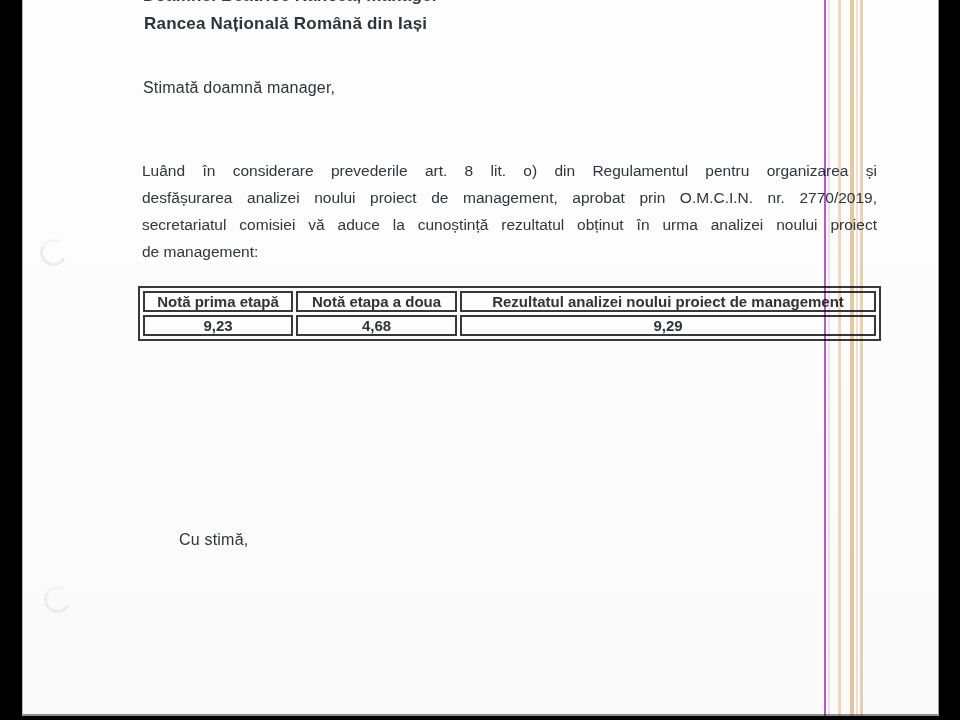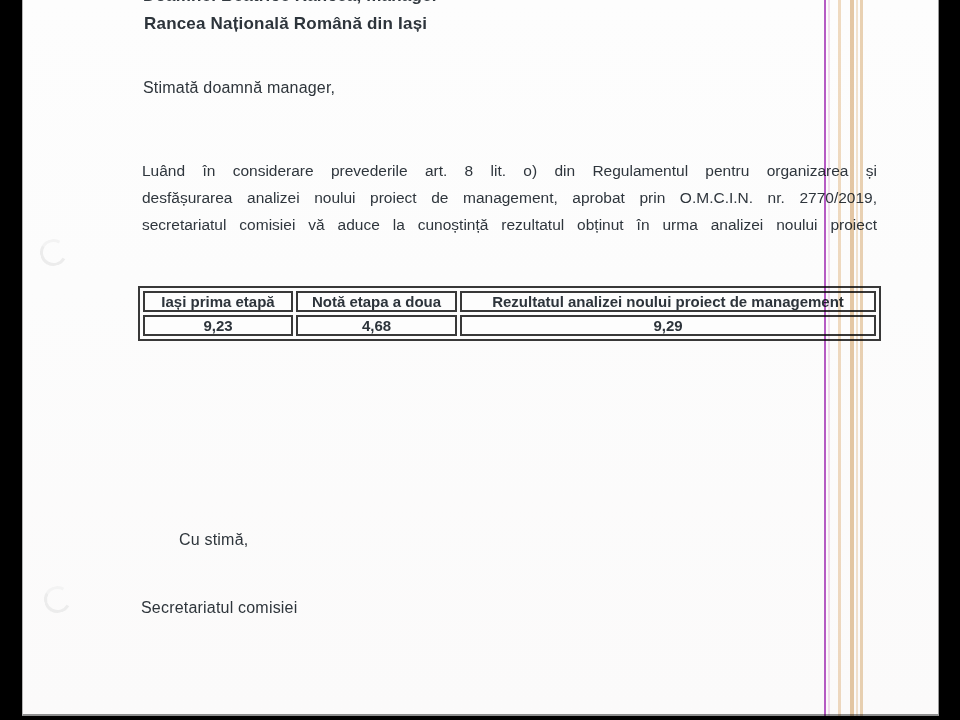--- a/index.html
+++ b/index.html
@@ -120,45 +120,45 @@
   <div class="txt clipped-line">Doamnei Beatrice Rancea, manager</div>
 
   <div class="txt org-line">Rancea Națională Română din Iași</div>
 
   <div class="txt salutation">Stimată doamnă manager,</div>
 
   <div class="body-paragraph">
     <div class="pline">Luând în considerare prevederile art. 8 lit. o) din Regulamentul pentru organizarea și</div>
     <div class="pline">desfășurarea analizei noului proiect de management, aprobat prin O.M.C.I.N. nr. 2770/2019,</div>
     <div class="pline">secretariatul comisiei vă aduce la cunoștință rezultatul obținut în urma analizei noului proiect</div>
+    <div class="pline last">de management:</div>
   </div>
 
   <table class="results-table">
     <colgroup>
         <col class="c1">
         <col class="c2">
         <col class="c3">
       </colgroup>
     <tbody>
         <tr>
-      <th>Iași prima etapă</th>
+      <th>Notă prima etapă</th>
       <th>Notă etapa a doua</th>
       <th>Rezultatul analizei noului proiect de management</th>
     </tr>
     <tr>
       <td>9,23</td>
       <td>4,68</td>
       <td>9,29</td>
     </tr>
   </tbody>
     </table>
 
   <div class="txt closing">Cu stimă,</div>
 
-  <div class="txt signature">Secretariatul comisiei</div>
 
   <div class="punch-arc a1"></div>
   <div class="punch-arc a2"></div>
 </div>
 
 <div class="scan-line sl-1" style="background: rgb(184, 92, 198);"></div>
 <div class="scan-line sl-2" style="background: rgb(244, 224, 240);"></div>
 <div class="scan-line sl-3" style="background: rgb(241, 220, 194);"></div>
 <div class="scan-line sl-4" style="background: rgb(230, 201, 165);"></div>
 <div class="scan-line sl-5" style="background: rgb(244, 228, 208);"></div>

